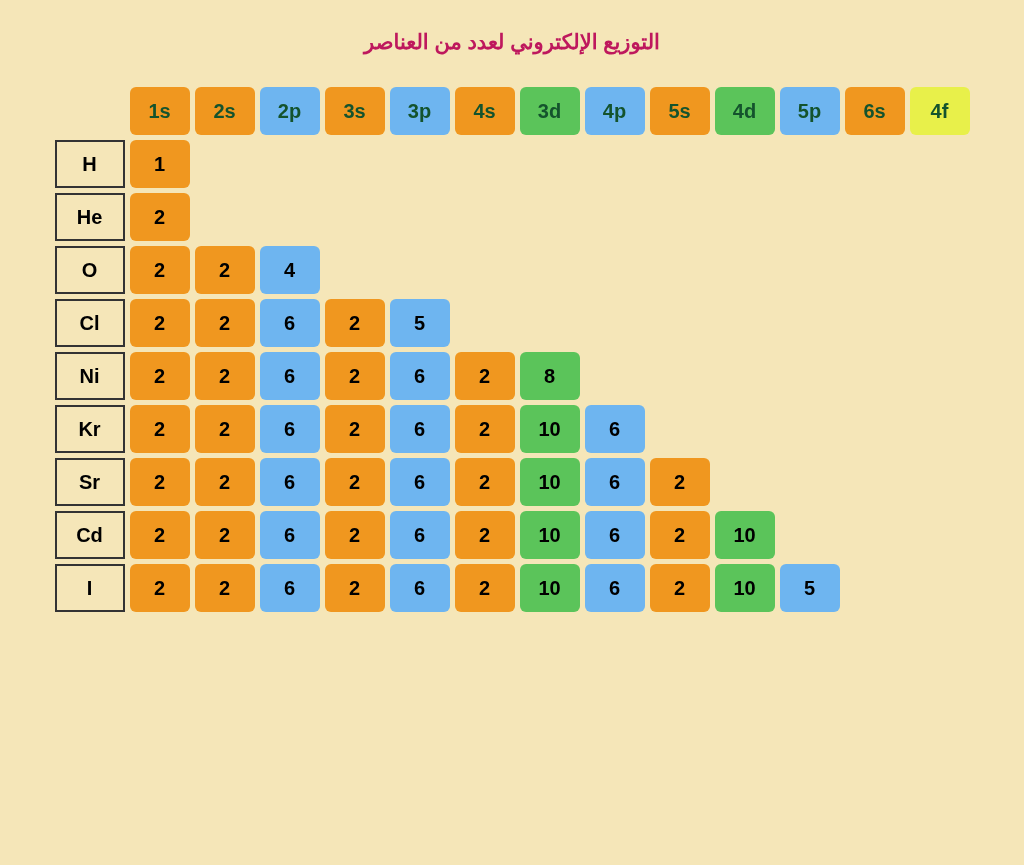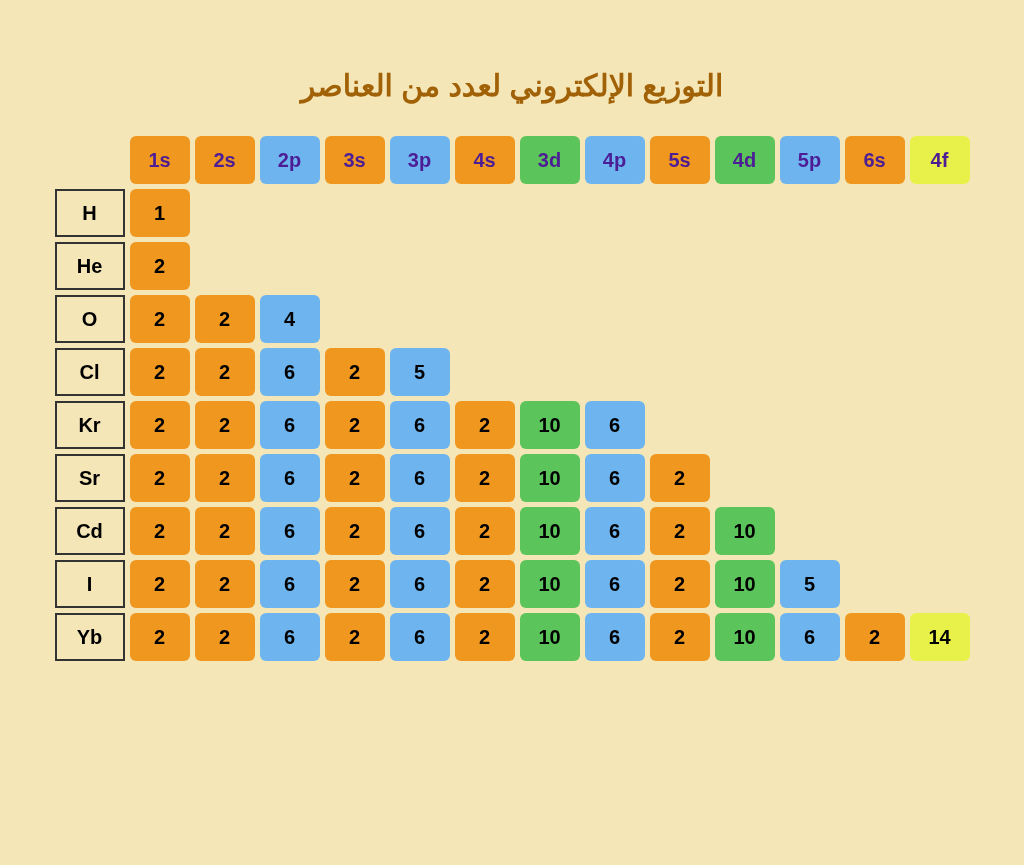--- a/index.html
+++ b/index.html
@@ -10,44 +10,43 @@
       justify-content: center;
       align-items: flex-start;
       min-height: 865px;
       padding: 30px 20px;
     }
     .container {
       width: 960px;
     }
     .title {
       text-align: center;
-      font-size: 30px;
+      font-size: 21px;
       font-weight: bold;
       margin-bottom: 28px;
-      color: #a16207;
+      color: #be185d;
       font-family: Arial, sans-serif;
-      margin-top: 38px;
     }
     .table-wrapper {
       overflow-x: auto;
     }
     table {
       border-collapse: separate;
       border-spacing: 5px;
       margin: 0 auto;
     }
     .header-cell {
       width: 60px;
       height: 48px;
       border-radius: 6px;
       text-align: center;
       vertical-align: middle;
       font-size: 20px;
       font-weight: bold;
-      color: #4c1d95;
+      color: #14532d;
     }
     .element-label {
       width: 70px;
       height: 48px;
       text-align: center;
       vertical-align: middle;
       font-size: 20px;
       font-weight: bold;
       border: 2px solid #333;
       background: #f5e6b8;
@@ -158,20 +157,36 @@
             <td class="empty-cell"></td>
             <td class="empty-cell"></td>
             <td class="empty-cell"></td>
             <td class="empty-cell"></td>
             <td class="empty-cell"></td>
             <td class="empty-cell"></td>
             <td class="empty-cell"></td>
             <td class="empty-cell"></td>
           </tr>
           <tr>
+            <td class="element-label">Ni</td>
+            <td class="data-cell color-orange">2</td>
+            <td class="data-cell color-orange">2</td>
+            <td class="data-cell color-blue">6</td>
+            <td class="data-cell color-orange">2</td>
+            <td class="data-cell color-blue">6</td>
+            <td class="data-cell color-orange">2</td>
+            <td class="data-cell color-green">8</td>
+            <td class="empty-cell"></td>
+            <td class="empty-cell"></td>
+            <td class="empty-cell"></td>
+            <td class="empty-cell"></td>
+            <td class="empty-cell"></td>
+            <td class="empty-cell"></td>
+          </tr>
+          <tr>
             <td class="element-label">Kr</td>
             <td class="data-cell color-orange">2</td>
             <td class="data-cell color-orange">2</td>
             <td class="data-cell color-blue">6</td>
             <td class="data-cell color-orange">2</td>
             <td class="data-cell color-blue">6</td>
             <td class="data-cell color-orange">2</td>
             <td class="data-cell color-green">10</td>
             <td class="data-cell color-blue">6</td>
             <td class="empty-cell"></td>
@@ -220,33 +235,17 @@
             <td class="data-cell color-orange">2</td>
             <td class="data-cell color-blue">6</td>
             <td class="data-cell color-orange">2</td>
             <td class="data-cell color-green">10</td>
             <td class="data-cell color-blue">6</td>
             <td class="data-cell color-orange">2</td>
             <td class="data-cell color-green">10</td>
             <td class="data-cell color-blue">5</td>
             <td class="empty-cell"></td>
             <td class="empty-cell"></td>
-          </tr>
-          <tr>
-            <td class="element-label">Yb</td>
-            <td class="data-cell color-orange">2</td>
-            <td class="data-cell color-orange">2</td>
-            <td class="data-cell color-blue">6</td>
-            <td class="data-cell color-orange">2</td>
-            <td class="data-cell color-blue">6</td>
-            <td class="data-cell color-orange">2</td>
-            <td class="data-cell color-green">10</td>
-            <td class="data-cell color-blue">6</td>
-            <td class="data-cell color-orange">2</td>
-            <td class="data-cell color-green">10</td>
-            <td class="data-cell color-blue">6</td>
-            <td class="data-cell color-orange">2</td>
-            <td class="data-cell color-yellow">14</td>
           </tr>
         </tbody>
     </table>
   </div>
 </div>
 
 </body></html>

